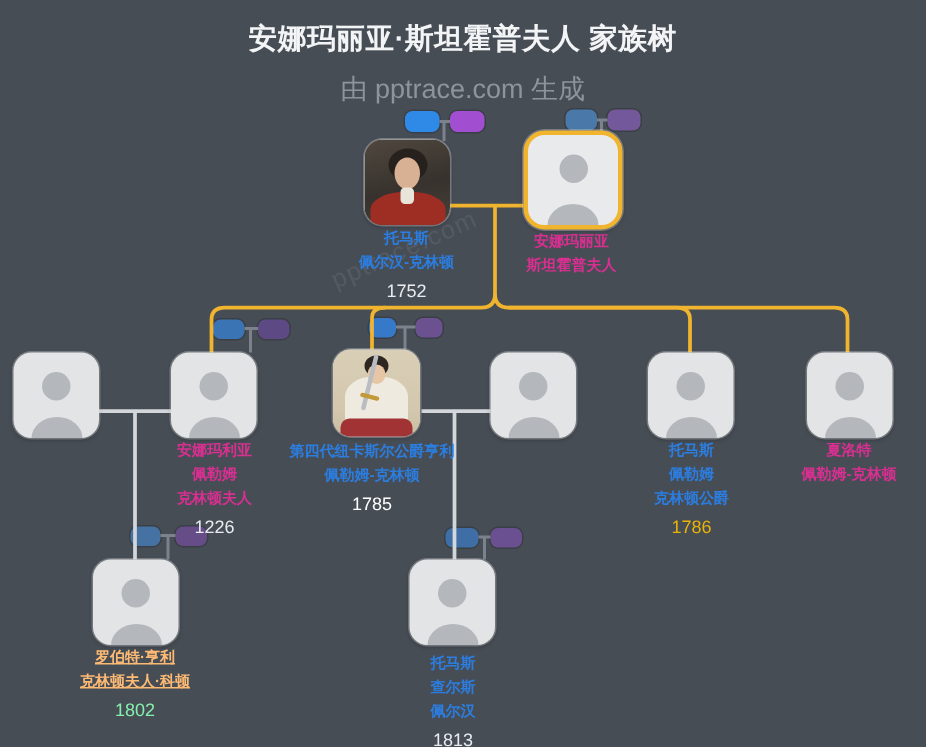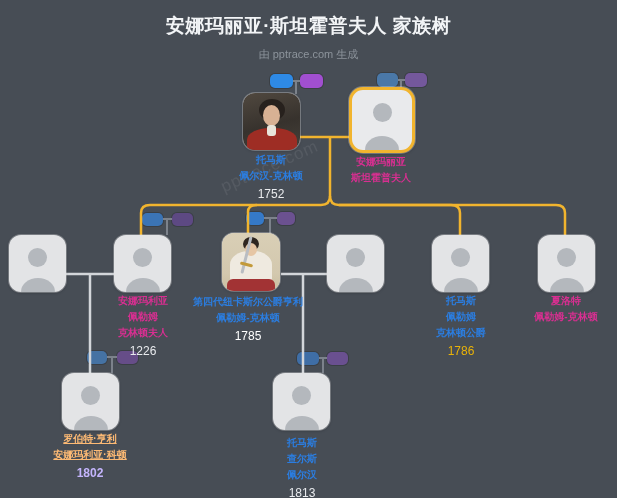--- a/index.html
+++ b/index.html
@@ -3,21 +3,21 @@
 <meta charset="utf-8">
 <style>
   html,body{margin:0;padding:0;background:#474d55;}
   .stage{
     position:relative;width:617px;height:498px;overflow:hidden;
     font-family:"Liberation Sans","DejaVu Sans",sans-serif;
     background:#474d55;
   }
   .title{position:absolute;left:0;right:0;top:13px;text-align:center;
     font-size:19px;font-weight:bold;letter-spacing:.5px;}
-  .subtitle{position:absolute;left:0;right:0;top:47px;text-align:center;font-size:11px;}
+  .subtitle{position:absolute;left:0;right:0;top:47px;text-align:center;font-size:18px;}
   .watermark{position:absolute;left:222px;top:178px;width:130px;font-size:17px;
     color:rgba(255,255,255,0.08);transform:rotate(-24deg);transform-origin:left center;
     pointer-events:none;letter-spacing:1px;}
   .lines{position:absolute;left:0;top:0;pointer-events:none;z-index:3;}
   .chip{position:absolute;border-radius:5px;box-shadow:0 0 0 1px rgba(0,0,0,.18);z-index:2;}
   .card{position:absolute;width:57px;height:57px;border-radius:12px;background:#e3e4e6;
     box-shadow:0 0 0 1px rgba(255,255,255,.28),0 1px 3px rgba(0,0,0,.25);z-index:4;}
   .card .ph{position:absolute;inset:0;border-radius:inherit;overflow:hidden;}
   .ph .head{position:absolute;left:50%;top:13px;width:19px;height:19px;margin-left:-9.5px;
     border-radius:50%;background:#b4b8bd;display:block;}
@@ -200,23 +200,23 @@
   <div class="label" style="left:491px;top:293px;width:150px">
     <div class="nm" style="color: rgb(216, 47, 145);">
       <div>夏洛特</div>
       <div>佩勒姆-克林顿</div>
     </div>
   </div>
 
   <div class="label" style="left:15px;top:431px;width:150px">
     <div class="nm" style="color: #fdba74; text-decoration: underline;">
       <div>罗伯特·亨利</div>
-      <div>安娜玛利亚·科顿</div>
-    </div>
-    <div class="yr" style="color: #c4b5fd; font-weight: bold;">1802</div>
+      <div>克林顿夫人·科顿</div>
+    </div>
+    <div class="yr" style="color: #86efac;">1802</div>
   </div>
 
   <div class="label" style="left:227px;top:435px;width:150px">
     <div class="nm" style="color: rgb(43, 125, 224);">
       <div>托马斯</div>
       <div>查尔斯</div>
       <div>佩尔汉</div>
     </div>
     <div class="yr" style="color: rgb(233, 235, 238);">1813</div>
   </div>

